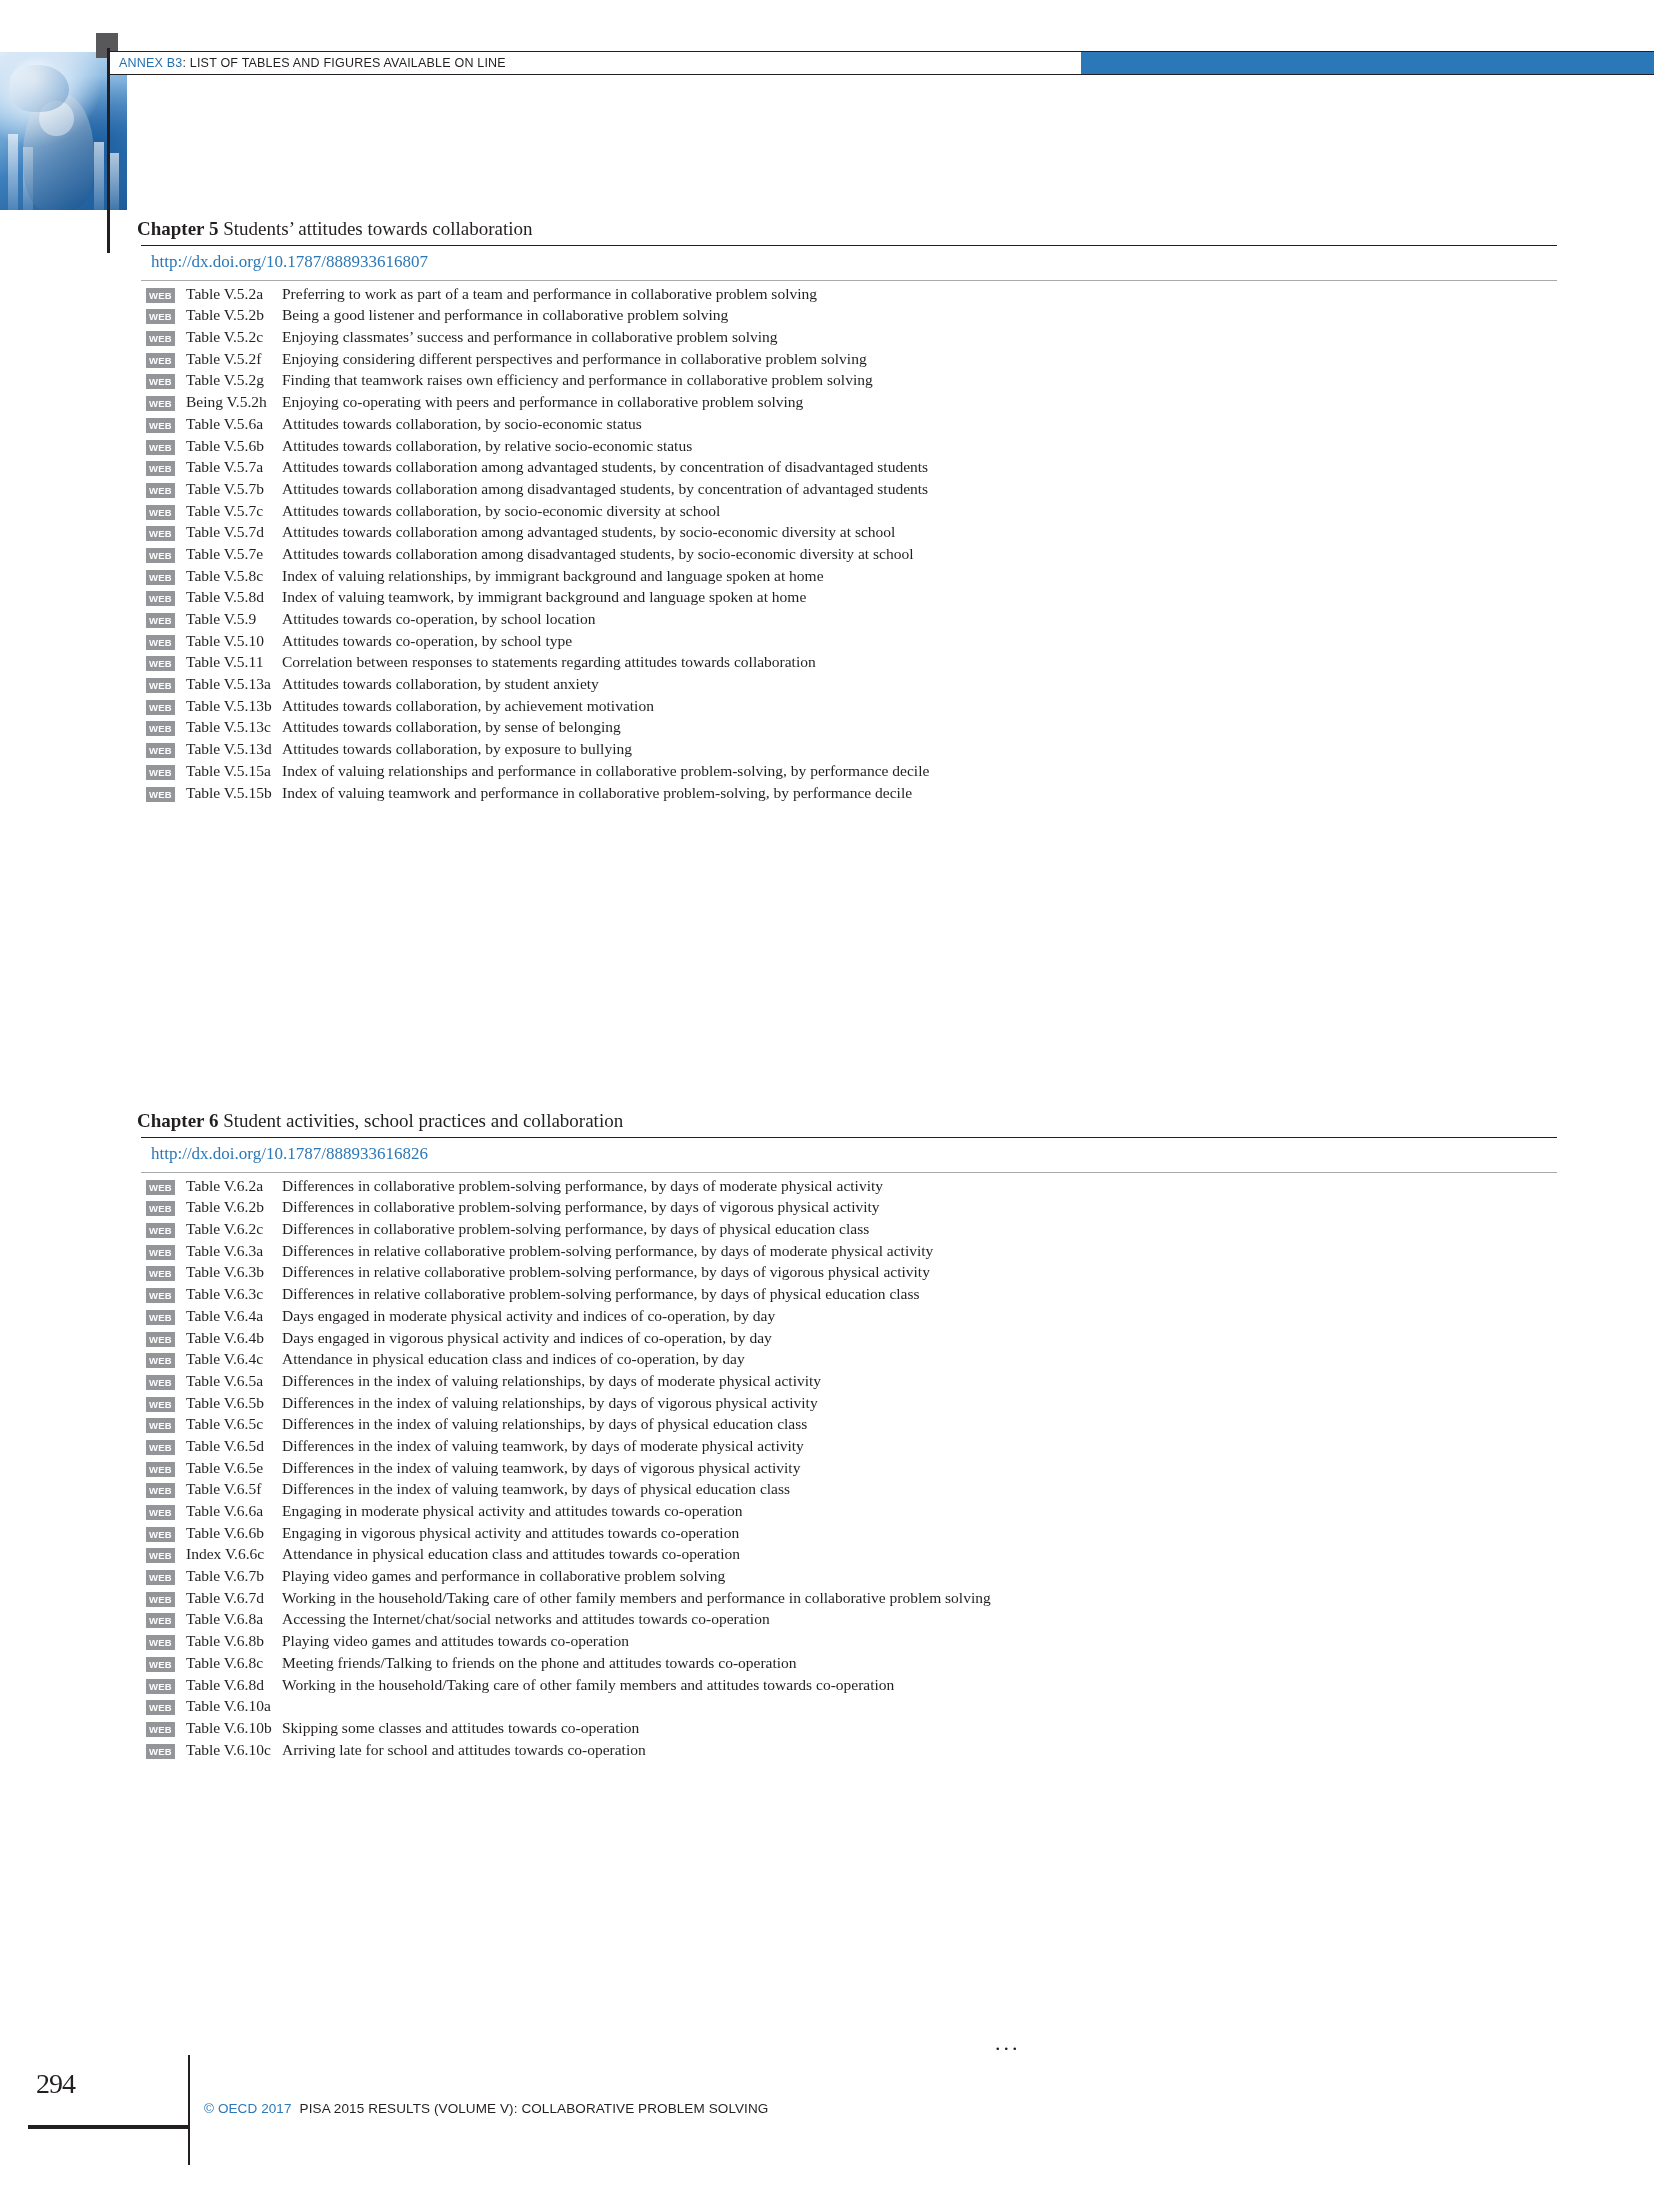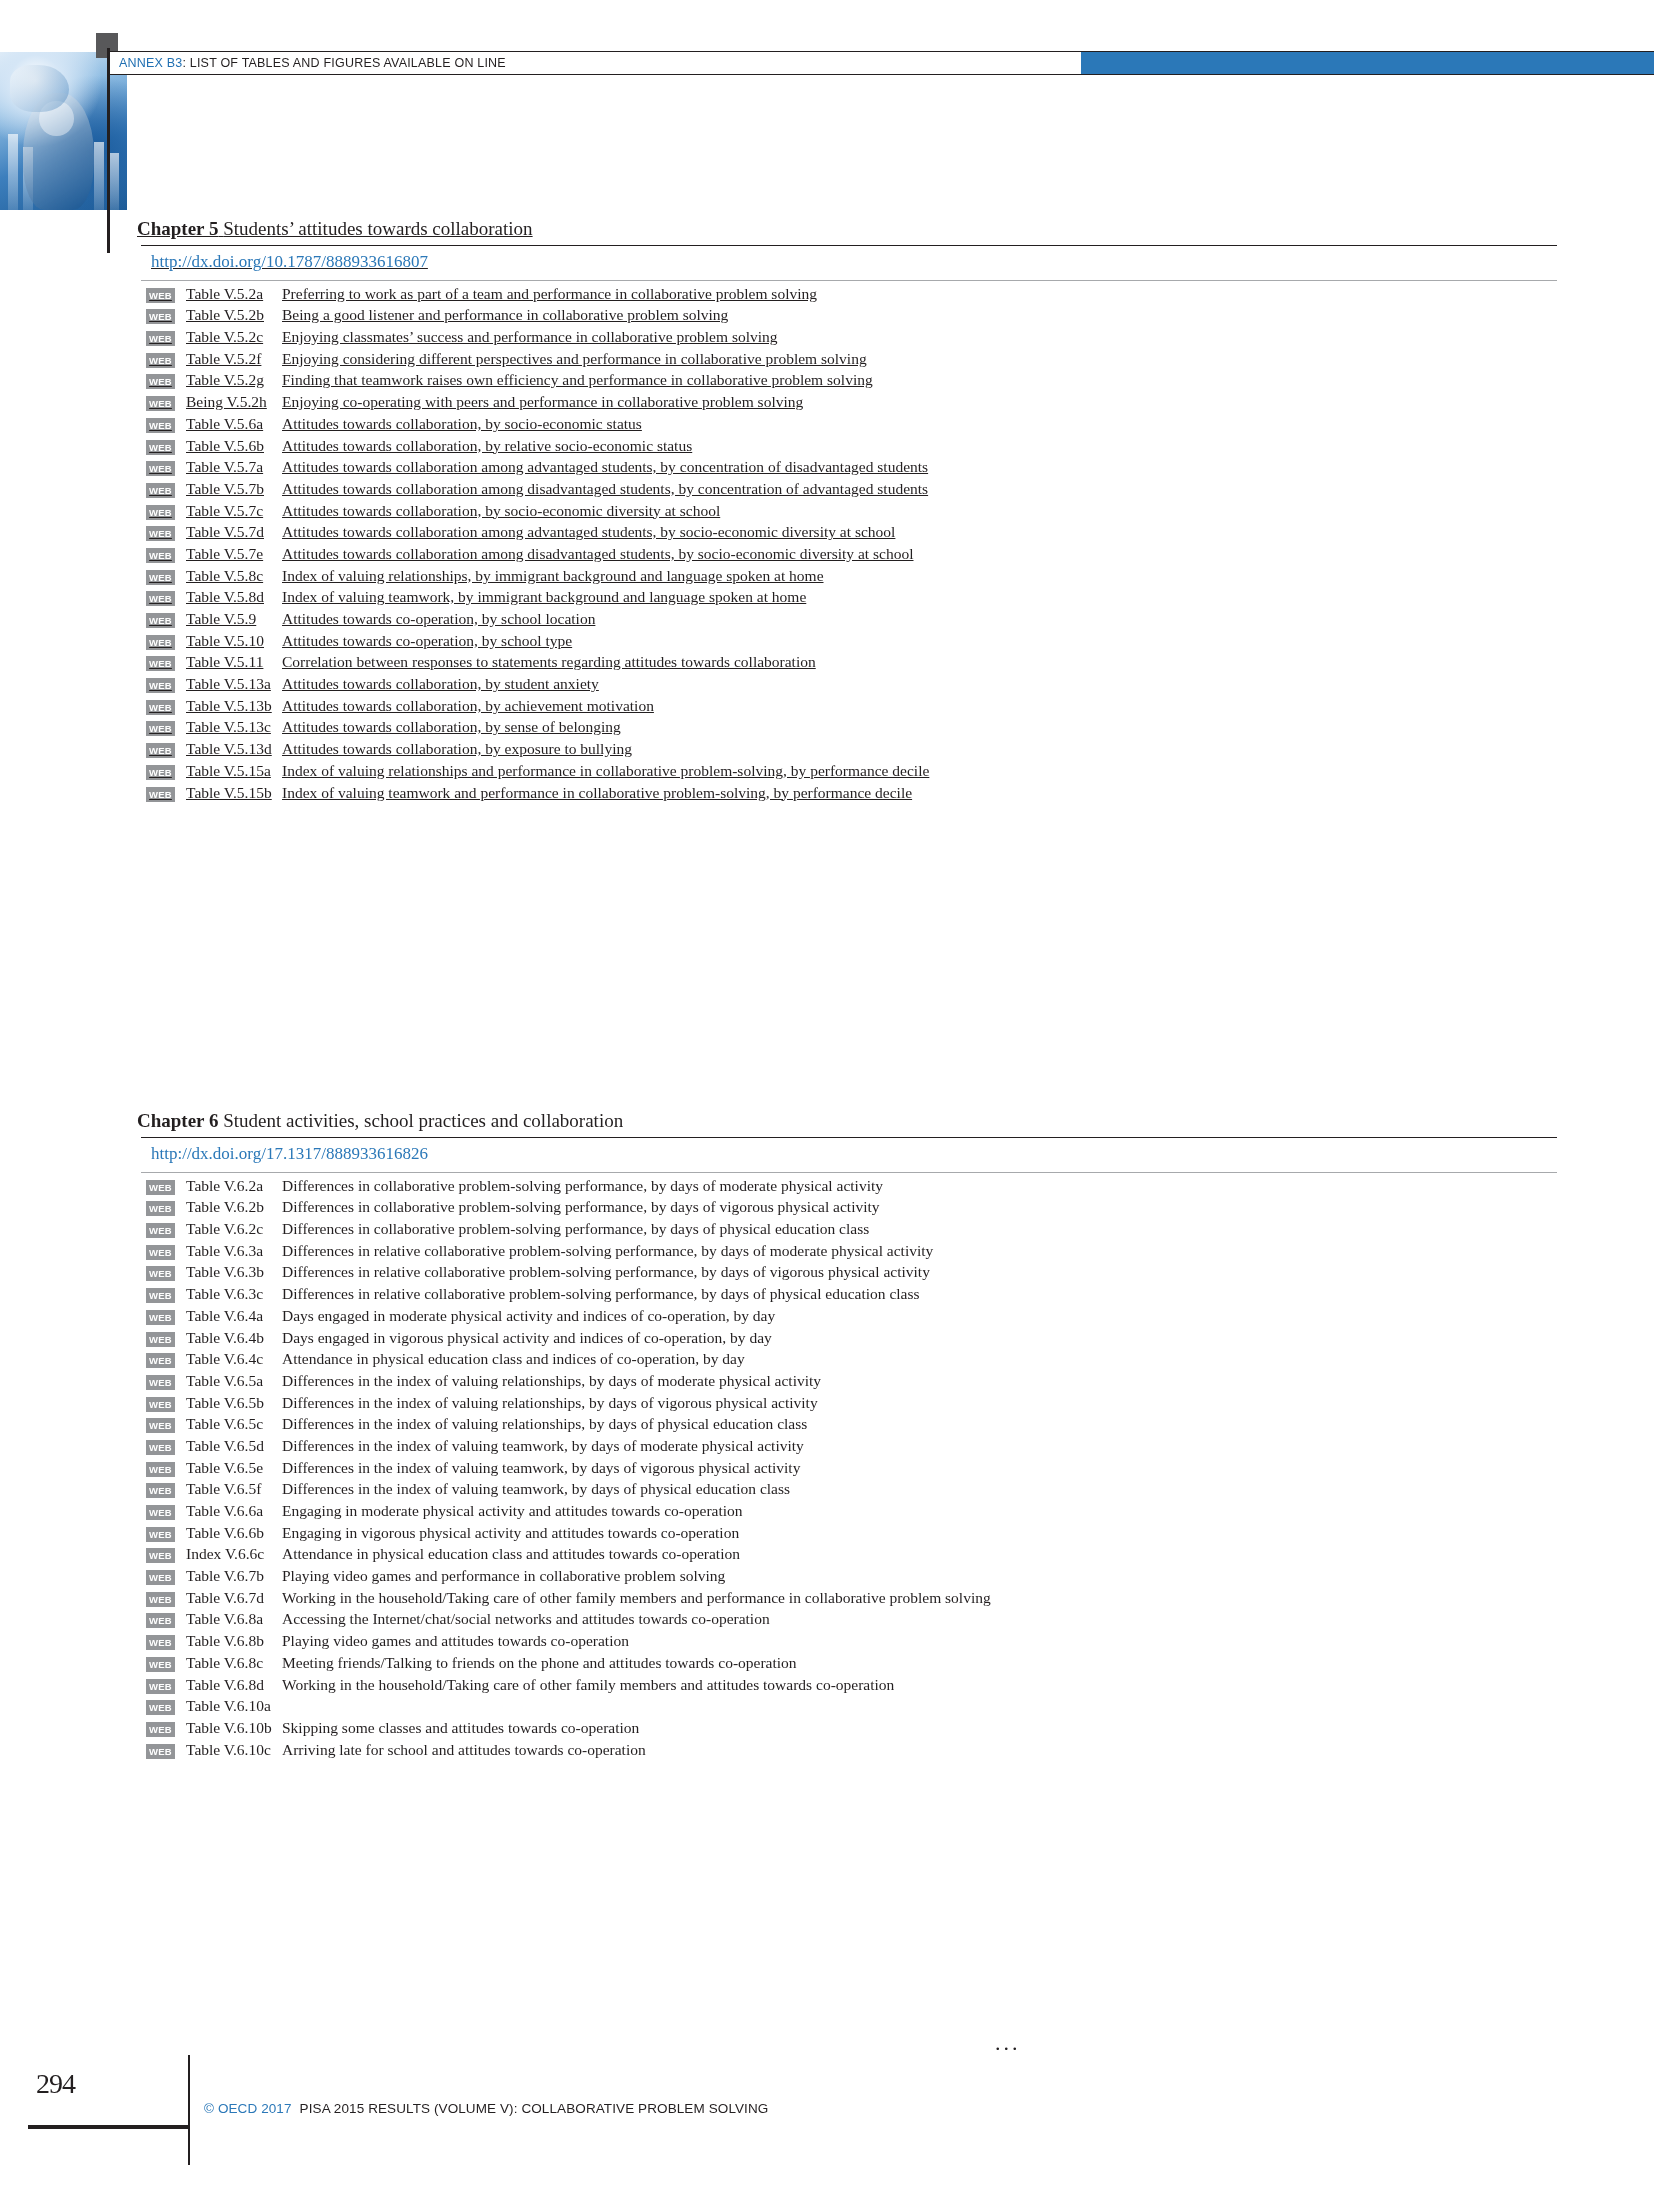--- a/index.html
+++ b/index.html
@@ -285,21 +285,21 @@
 
   <div class="header-band">
     <div class="header-band-blue"></div>
     <div class="header-text">
       <span class="annex">ANNEX B3</span><span class="rest">: LIST OF TABLES AND FIGURES AVAILABLE ON LINE</span>
     </div>
   </div>
 
   <div class="content">
 
-    <div class="chapter-block" id="chapter-0" style="top:218px;text-decoration:underline;">
+    <div class="chapter-block" id="chapter-0" style="top:218px;">
       <div class="chapter-title">
         <span class="ch-label">Chapter 5</span>
         <span class="ch-name">Students’ attitudes towards collaboration</span>
       </div>
       <div class="doi-row">
         <span class="doi-link">http://dx.doi.org/10.1787/888933616807</span>
       </div>
       <div class="table-list" id="rows-0">
           <div class="row">
             <span class="web-badge">WEB</span>
@@ -423,21 +423,21 @@
           </div>
         </div>
     </div>
 
     <div class="chapter-block" id="chapter-1" style="top:1110px;">
       <div class="chapter-title">
         <span class="ch-label">Chapter 6</span>
         <span class="ch-name">Student activities, school practices and collaboration</span>
       </div>
       <div class="doi-row">
-        <span class="doi-link">http://dx.doi.org/17.1317/888933616826</span>
+        <span class="doi-link">http://dx.doi.org/10.1787/888933616826</span>
       </div>
       <div class="table-list" id="rows-1">
           <div class="row">
             <span class="web-badge">WEB</span>
             <span class="tbl-id">Table V.6.2a</span>
             <span class="tbl-desc">Differences in collaborative problem-solving performance, by days of moderate physical activity</span>
           </div>
           <div class="row">
             <span class="web-badge">WEB</span>
             <span class="tbl-id">Table V.6.2b</span>

